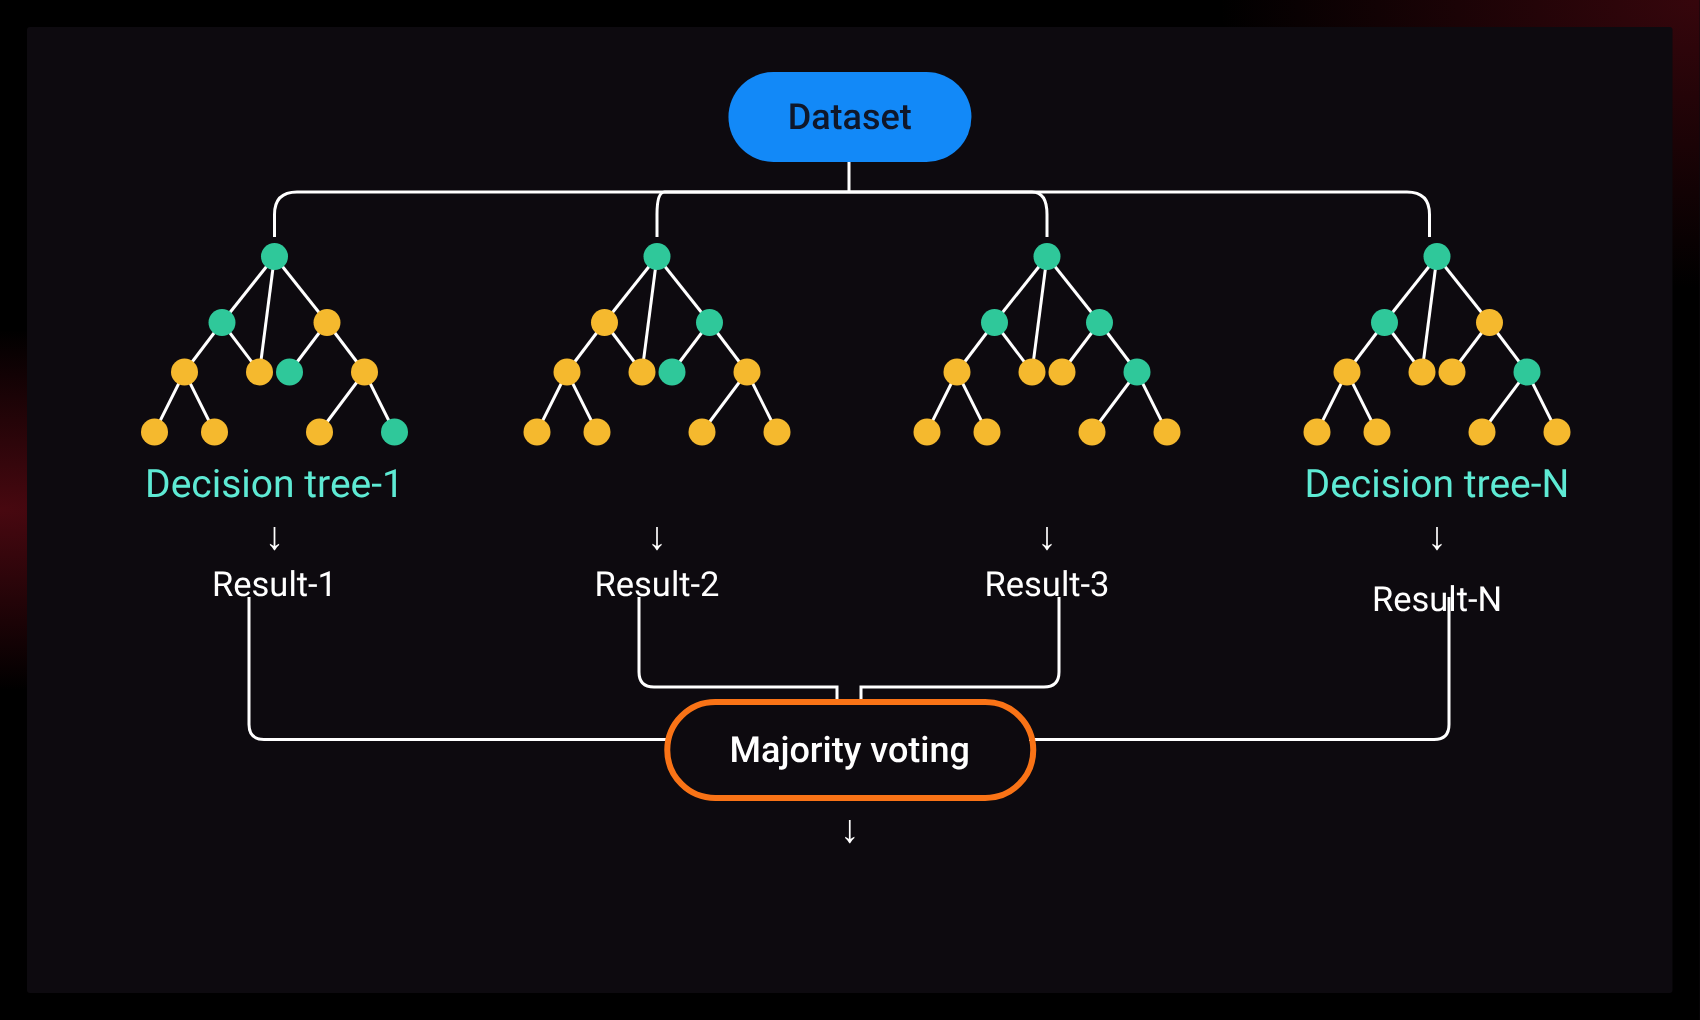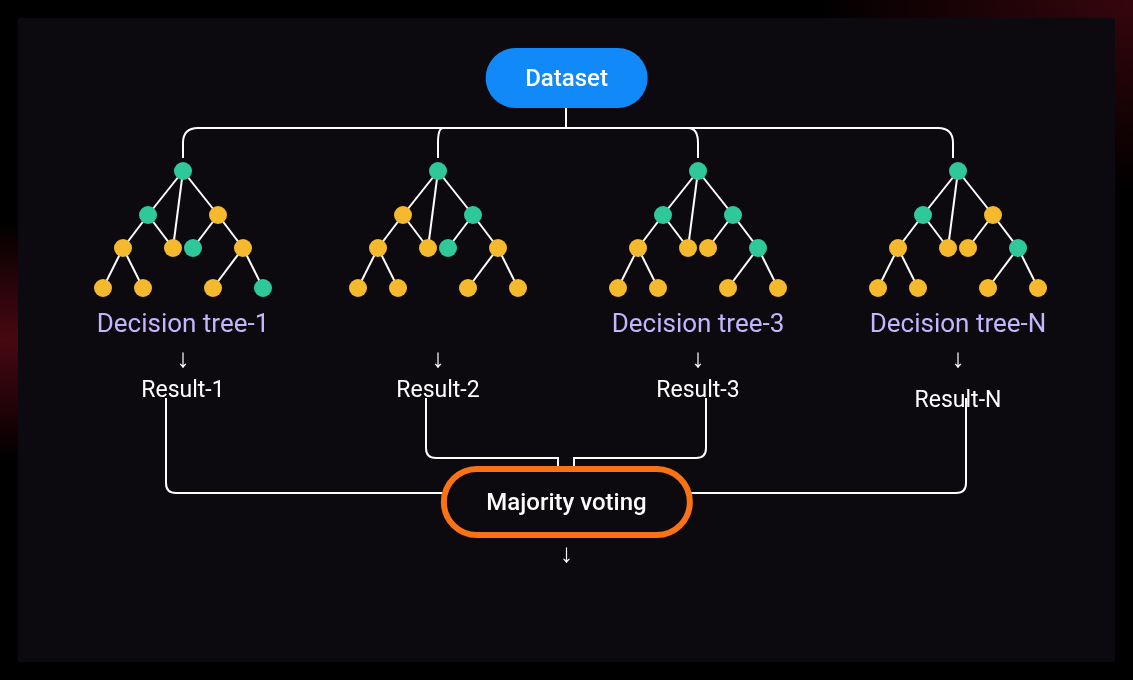--- a/index.html
+++ b/index.html
@@ -15,43 +15,43 @@
   }
   .frame {
     position: absolute;
     left: 18px; top: 18px; right: 18px; bottom: 18px;
     background: #0d0a0f;
     border-radius: 2px;
   }
   .pill {
     position: absolute;
     background: #1289f8;
-    color: #ffffff;
+    color: #0f172a;
     font-size: 24px;
     font-weight: 500;
     padding: 16px 40px;
     border-radius: 999px;
     transform: translateX(-50%);
     white-space: nowrap;
   }
   .pill-outline {
     position: absolute;
     background: transparent;
-    border: 6px solid #f97316;
+    border: 4px solid #f97316;
     color: #fff;
     font-size: 24px;
     font-weight: 500;
     padding: 16px 40px;
     border-radius: 999px;
     transform: translateX(-50%);
     white-space: nowrap;
   }
   .label-lg {
     position: absolute;
-    color: #c4b5fd;
+    color: #5eead4;
     font-size: 26px;
     font-weight: 400;
     transform: translateX(-50%);
     white-space: nowrap;
   }
   .label-sm {
     position: absolute;
     color: #fff;
     font-size: 23px;
     font-weight: 400;
@@ -202,21 +202,20 @@
       <circle cx="95" cy="95" r="9" fill="#f5b92e"></circle>
       <circle cx="115" cy="95" r="9" fill="#f5b92e"></circle>
       <circle cx="165" cy="95" r="9" fill="#2fc89a"></circle>
       <circle cx="25" cy="135" r="9" fill="#f5b92e"></circle>
       <circle cx="65" cy="135" r="9" fill="#f5b92e"></circle>
       <circle cx="135" cy="135" r="9" fill="#f5b92e"></circle>
       <circle cx="185" cy="135" r="9" fill="#f5b92e"></circle>
     </svg>
 
   <div class="label-lg" style="left:165px; top:290px;">Decision tree-1</div>
-  <div class="label-lg" style="left:680px; top:290px;">Decision tree-3</div>
   <div class="label-lg" style="left:940px; top:290px;text-align:center;">Decision tree-N</div>
 
   <div class="arrow" style="left:165px; top:327px;">↓</div>
   <div class="arrow" style="left:420px; top:327px;">↓</div>
   <div class="arrow" style="left:680px; top:327px;">↓</div>
   <div class="arrow" style="left:940px; top:327px;">↓</div>
 
   <div class="label-sm" style="left:165px; top:358px;">Result-1</div>
   <div class="label-sm" style="left:420px; top:358px;">Result-2</div>
   <div class="label-sm" style="left:680px; top:358px;">Result-3</div>

